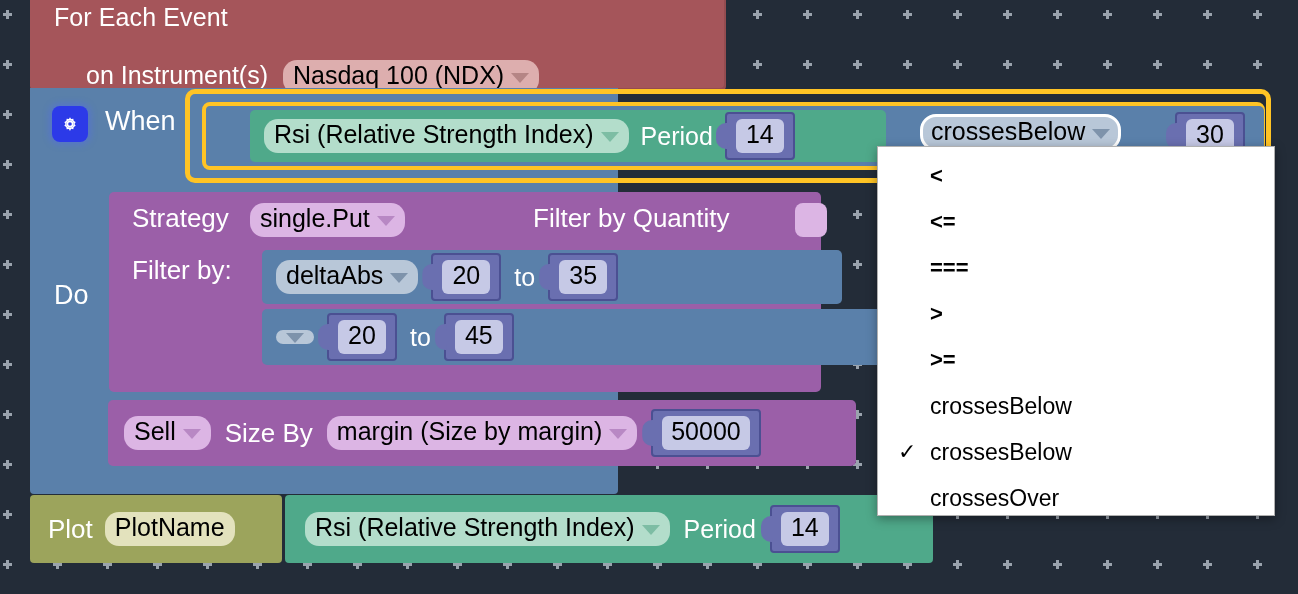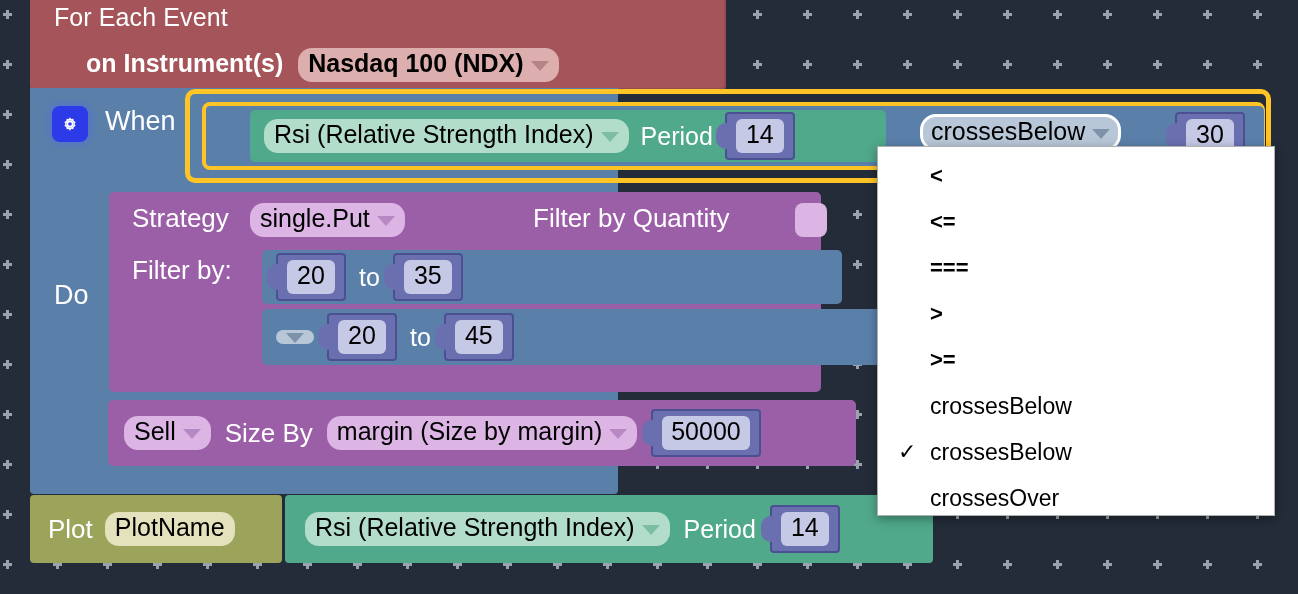--- a/index.html
+++ b/index.html
@@ -27,21 +27,21 @@
   .plus:after{left:3px;top:0;width:3px;height:9px;}
 
   
   .blk{position:absolute;box-sizing:border-box;}
   .evt{
     left:30px;top:0px;width:696px;height:90px;
     background:#a5555a;border-radius:0 0 4px 4px;
     box-shadow:inset -2px -2px 0 rgba(0,0,0,.10);
   }
   .evt .t1{position:absolute;left:24px;top:3px;font-size:25px;color:#fff;font-weight:400;letter-spacing:.1px;}
-  .evt .t2{position:absolute;left:56px;top:48px;font-size:25px;color:#fff;font-weight:bold;}
+  .evt .t2{position:absolute;left:56px;top:60px;font-size:25px;color:#fff;}
   .fld{
     display:inline-flex;align-items:center;gap:7px;
     border-radius:14px;padding:1px 10px 3px 10px;
     font-size:25px;color:#000;white-space:nowrap;line-height:1.18;
   }
   .fld.red{background:#ddaeae;}
   .fld.purple{background:#dcb5e4;}
   .fld.blue{background:#b8c7d8;}
   .fld.green{background:#b3ddcb;}
   .fld.olive{background:#e3e2bd;}
@@ -534,20 +534,24 @@
   <div class="slbl">Strategy</div>
   <span class="fld purple stratfld">
     <span>single.Put</span>
     <span class="caret purple"></span>
   </span>
   <div class="scale">Filter by Quantity</div>
   <div class="toggle"></div>
   <div class="flbl">Filter by:</div>
 
   <div class="filtrow f1">
+    <span class="fld blue">
+      <span>deltaAbs</span>
+      <span class="caret blue"></span>
+    </span>
     <span class="numsocket">
       <span class="numval">20</span>
     </span>
     <span class="tolbl">to</span>
     <span class="numsocket">
       <span class="numval">35</span>
     </span>
   </div>
 
   <div class="filtrow f2">

